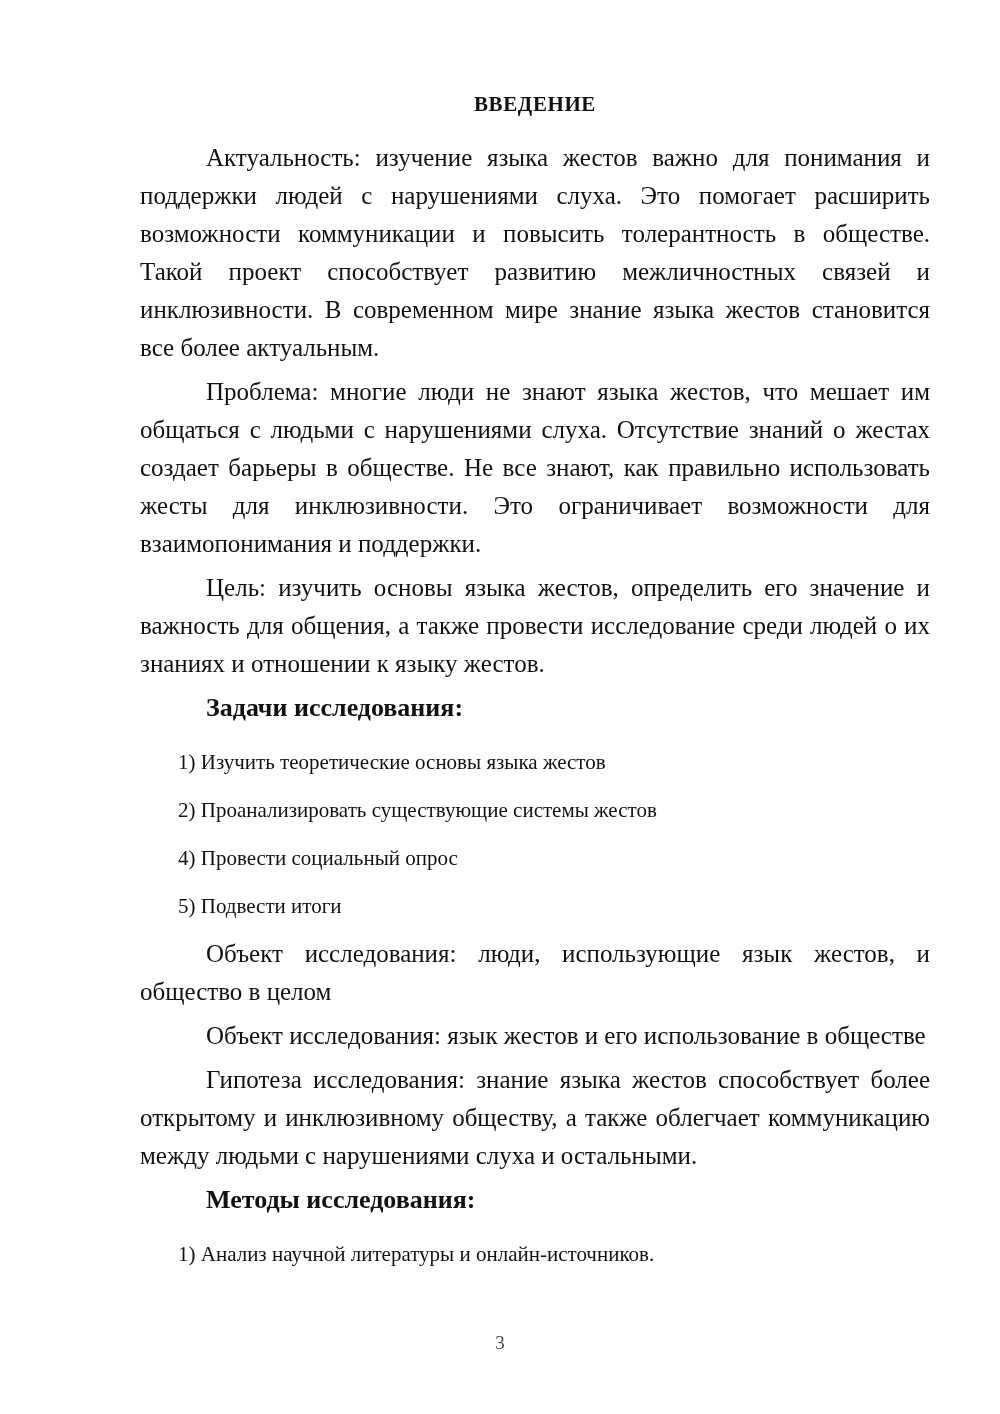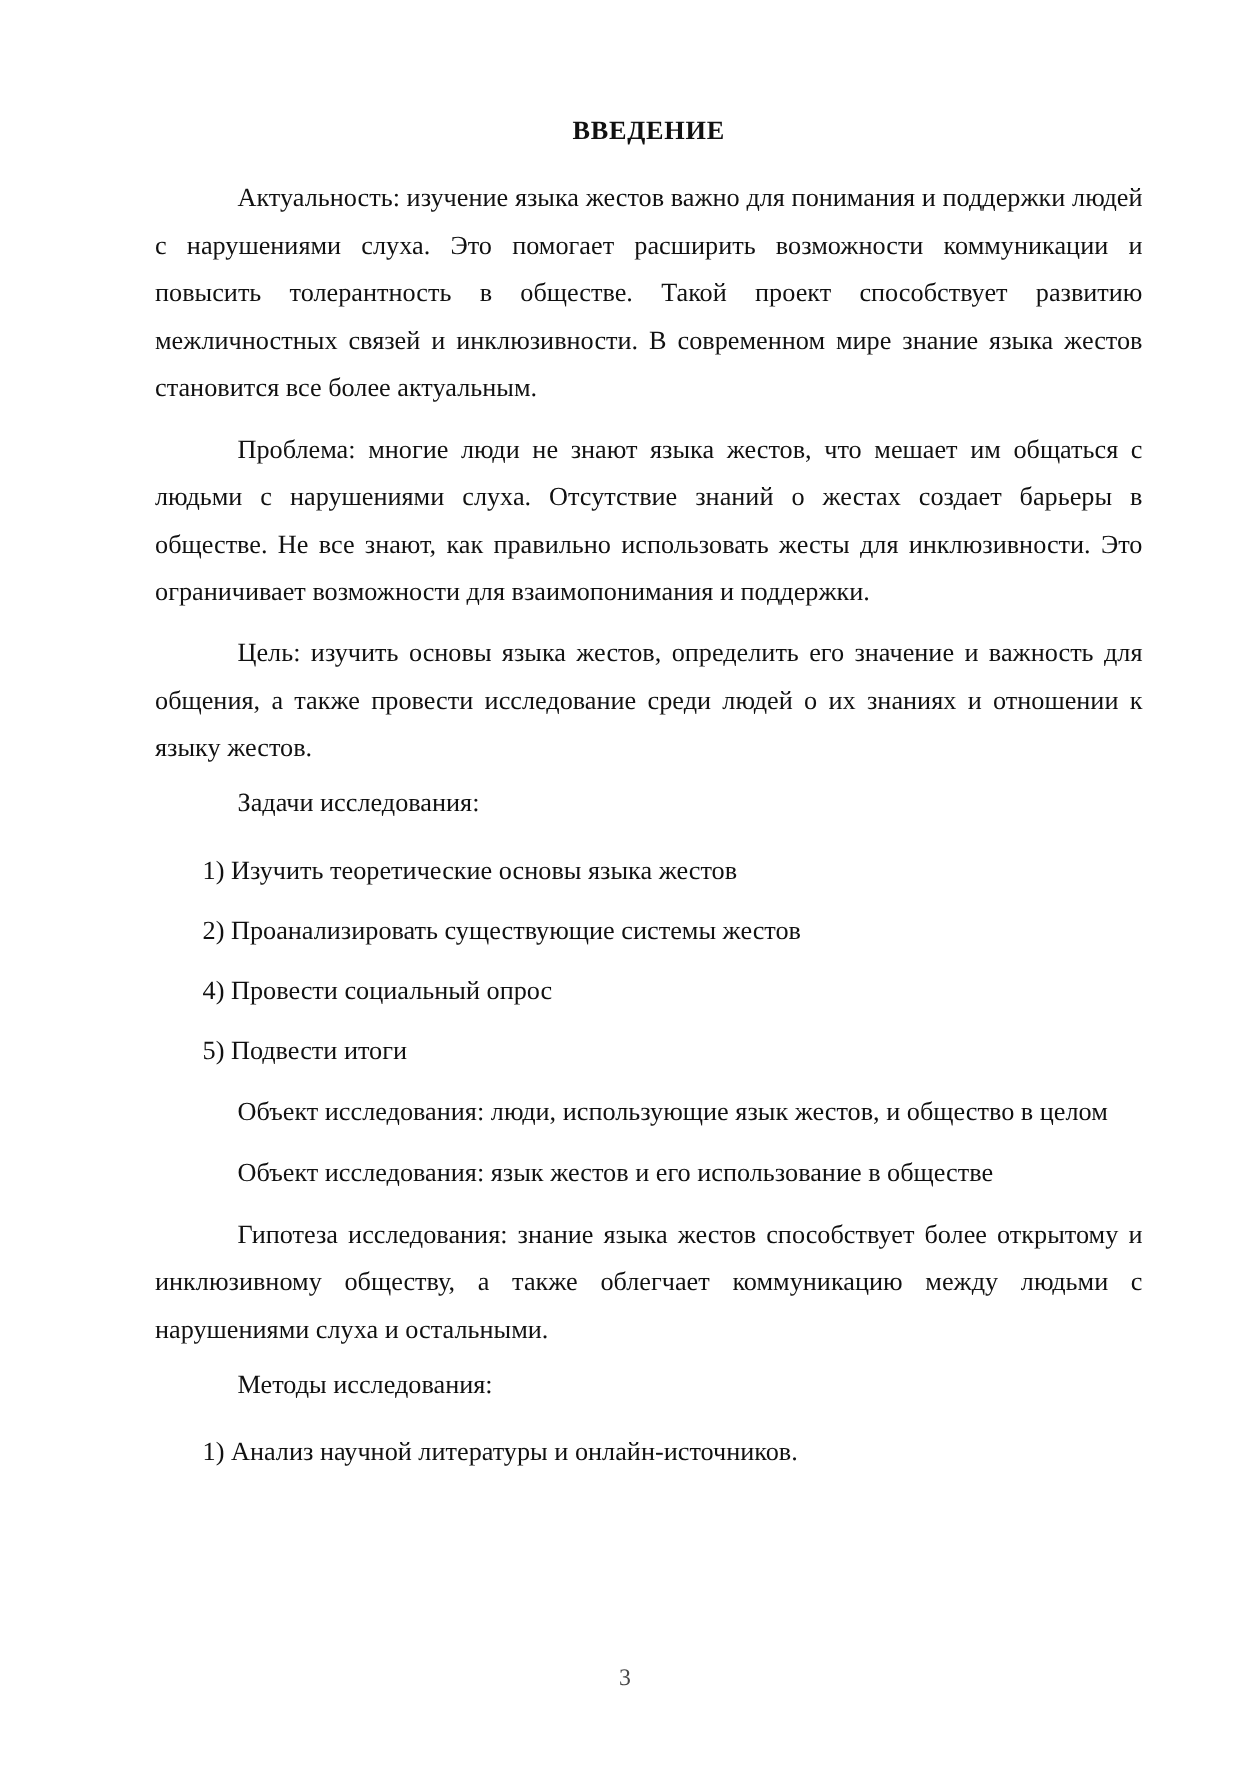--- a/index.html
+++ b/index.html
@@ -12,47 +12,48 @@
     width: 1000px;
     height: 1414px;
     background: #ffffff;
     margin: 0 auto;
     overflow: hidden;
     font-family: "Liberation Serif", "DejaVu Serif", serif;
     color: #111111;
   }
   .content {
     position: absolute;
-    left: 124px;
+    left: 140px;
     top: 92px;
     width: 790px;
   }
   .doc-title {
     font-size: 21px;
     font-weight: bold;
     text-align: center;
     letter-spacing: 0.6px;
     margin: 0 0 22px 0;
     line-height: 1.2;
   }
   p.body-par {
-    font-size: 21px;
+    font-size: 25px;
     line-height: 38px;
     text-align: justify;
     text-justify: inter-word;
     text-indent: 66px;
-    margin: 11px 0 6px 0;
+    margin: 0 0 6px 0;
     hyphens: none;
   }
   p.lead-line {
-    font-size: 21px;
+    font-size: 26px;
     line-height: 38px;
     text-align: left;
     text-indent: 66px;
     margin: 0 0 6px 0;
+    font-weight: bold;
   }
   ol.num-list {
     list-style: none;
     margin: 16px 0 6px 0;
     padding: 0;
   }
   ol.num-list li {
     font-size: 21px;
     line-height: 38px;
     margin: 0 0 10px 0;

